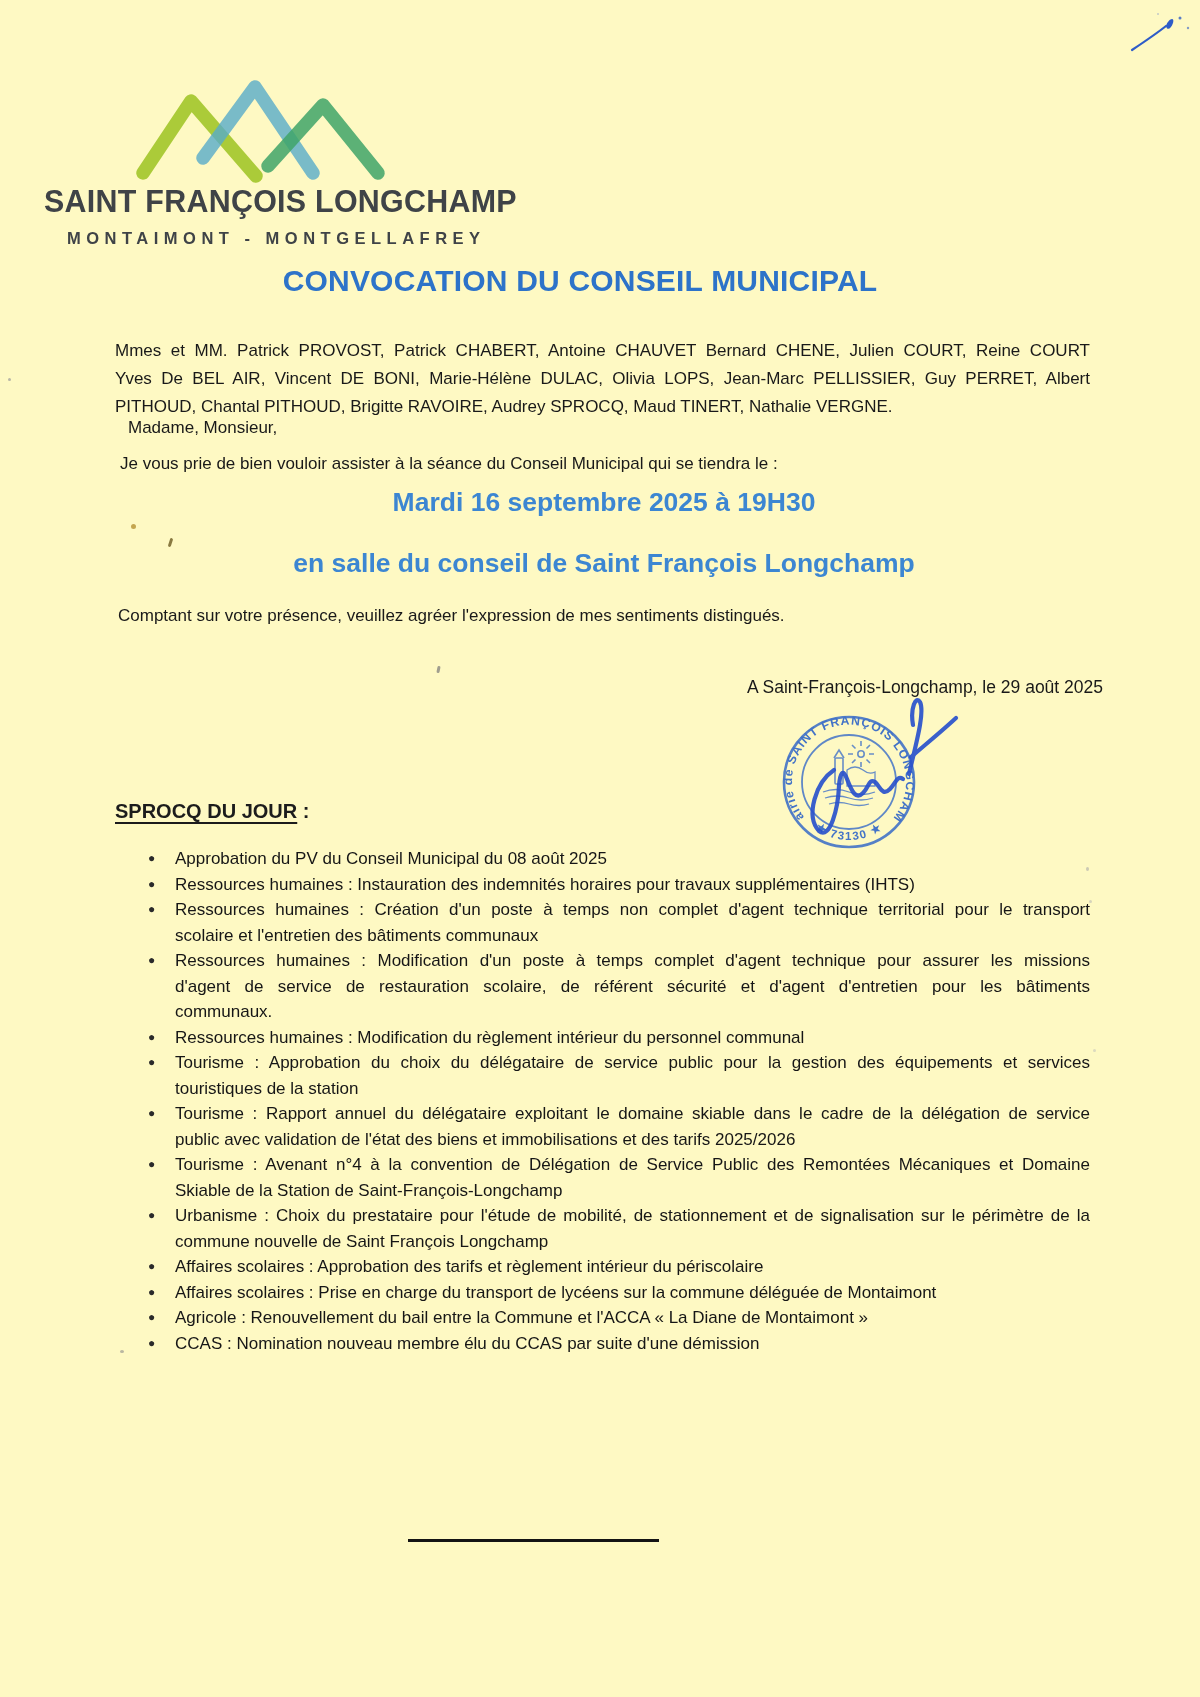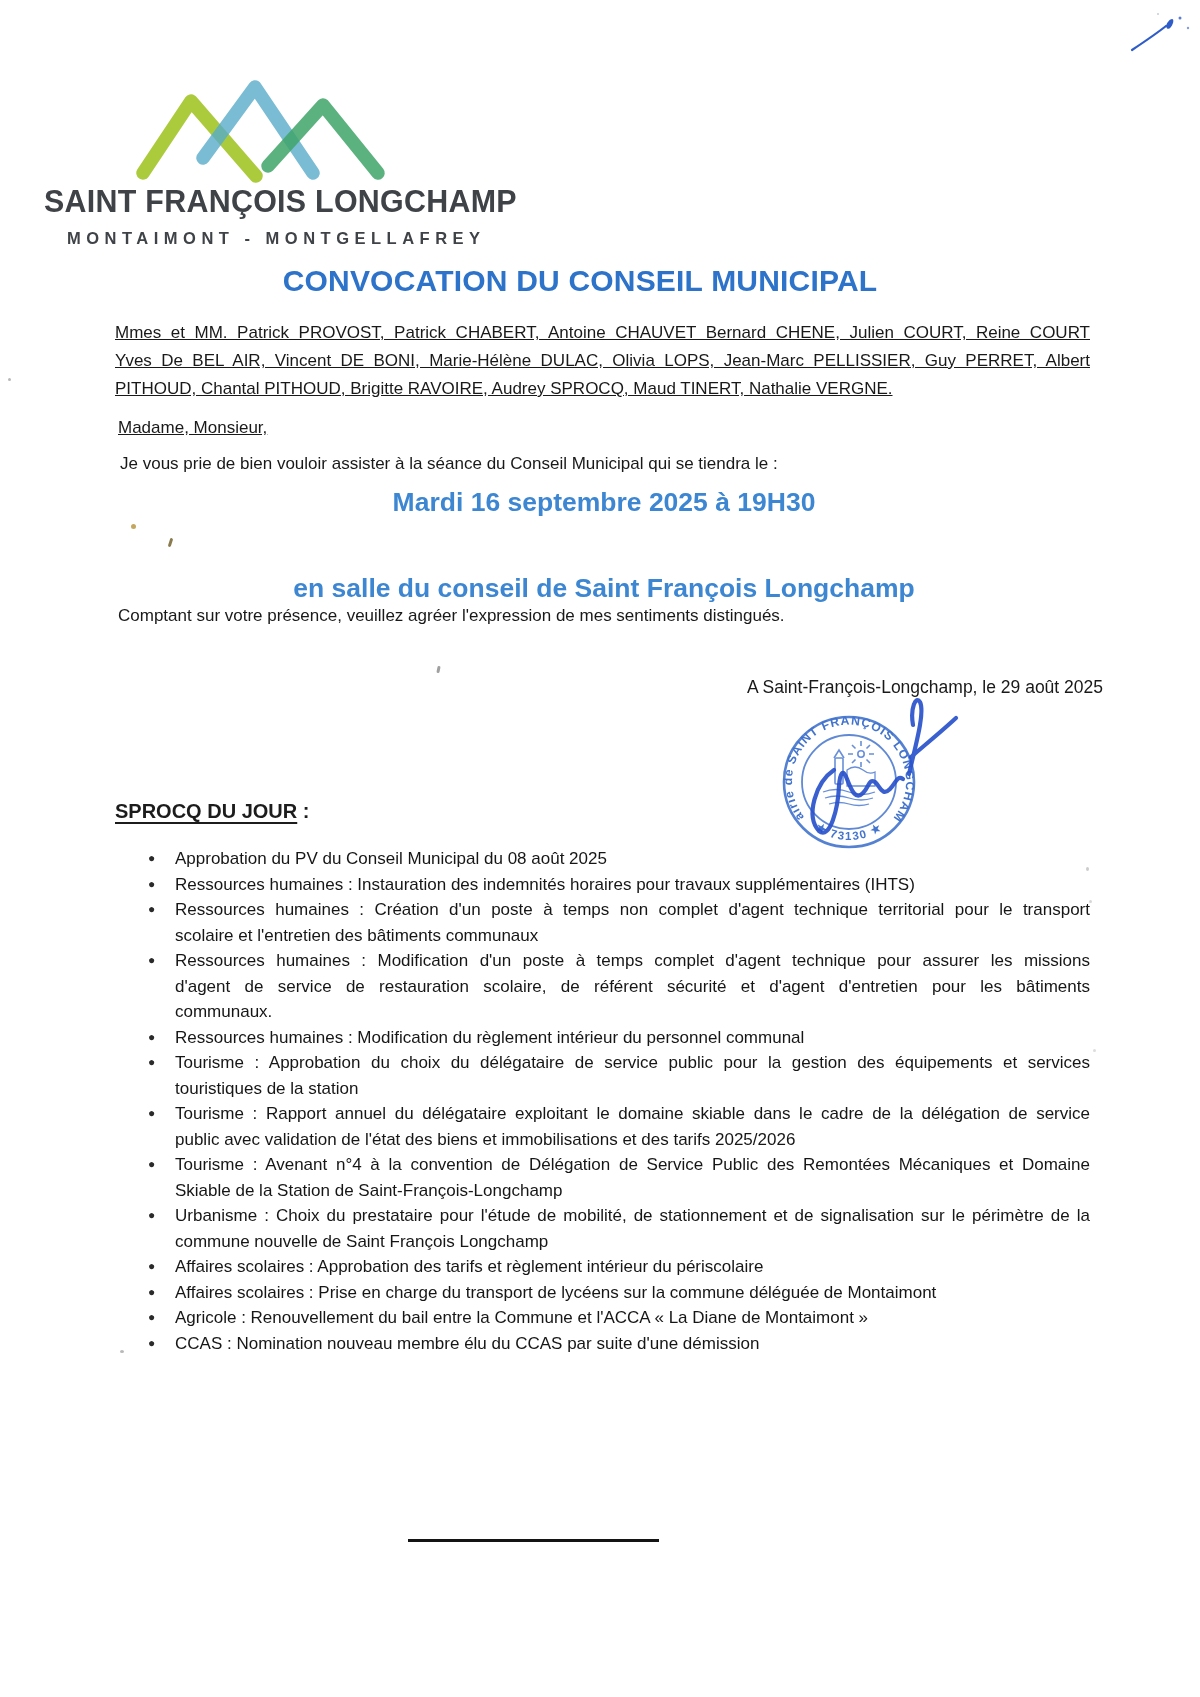--- a/index.html
+++ b/index.html
@@ -1,18 +1,18 @@
 <!DOCTYPE html>
 <html><head>
 <meta charset="utf-8">
 <style>
   html,body { margin:0; padding:0; background:#e8e8e8; }
   .page {
     position:relative; width:1200px; height:1697px; margin:0 auto;
-    background:#ffffff; overflow:hidden;
+    background:#fef9c3; overflow:hidden;
     font-family:"Liberation Sans","DejaVu Sans",sans-serif;
     color:#1c1c1c;
     -webkit-font-smoothing:antialiased;
   }
   .abs { position:absolute; }
 
   
   .logo-title {
     left:44px; top:184px; font-size:31px; font-weight:700; color:#3f4347;
     letter-spacing:.3px; transform:scaleX(.98); transform-origin:left;
@@ -24,32 +24,32 @@
   }
 
   
   .doc-title {
     left:0; top:264px; width:1160px; text-align:center;
     font-size:30px; font-weight:700; color:#2d73c9; letter-spacing:.2px;
   }
 
   
   .body-text { font-size:17px; line-height:28px; color:#191919; }
-  .recipients { left:115px; top:319px; width:975px;text-decoration:underline; }
+  .recipients { left:115px; top:337px; width:975px; }
   .stretch { text-align:justify; text-align-last:justify; white-space:nowrap; }
   .lastline { text-align:left; white-space:nowrap; }
-  .salutation { left:118px; top:414px; white-space:nowrap;text-decoration:underline; }
+  .salutation { left:128px; top:414px; white-space:nowrap; }
   .intro { left:120px; top:450px; white-space:nowrap; }
 
   .meeting-date, .meeting-place {
     left:0; width:1160px; text-align:center; font-weight:700;
     color:#3c86d2; white-space:nowrap;padding-left:24px;
   }
   .meeting-date { top:487px; font-size:26.5px; }
-  .meeting-place { top:548px; font-size:26.5px;margin-top:25px; }
+  .meeting-place { top:548px; font-size:26.5px; }
 
   .closing { left:118px; top:602px; white-space:nowrap; }
   .dateline { left:0; top:673px; width:1103px; text-align:right; font-size:17.5px; white-space:nowrap; }
 
   
   .agenda-heading { left:115px; top:800px; font-size:20px; font-weight:700; white-space:nowrap; }
   .agenda-heading .underlined {
     text-decoration:underline; text-decoration-thickness:2px; text-underline-offset:4px;
   }
   .agenda-list { left:148px; top:846px; width:942px; font-size:17px; line-height:25.5px; color:#161616; }

